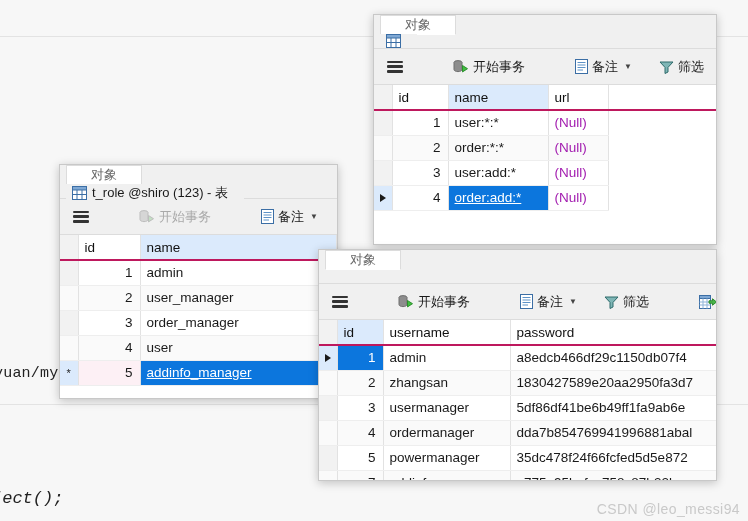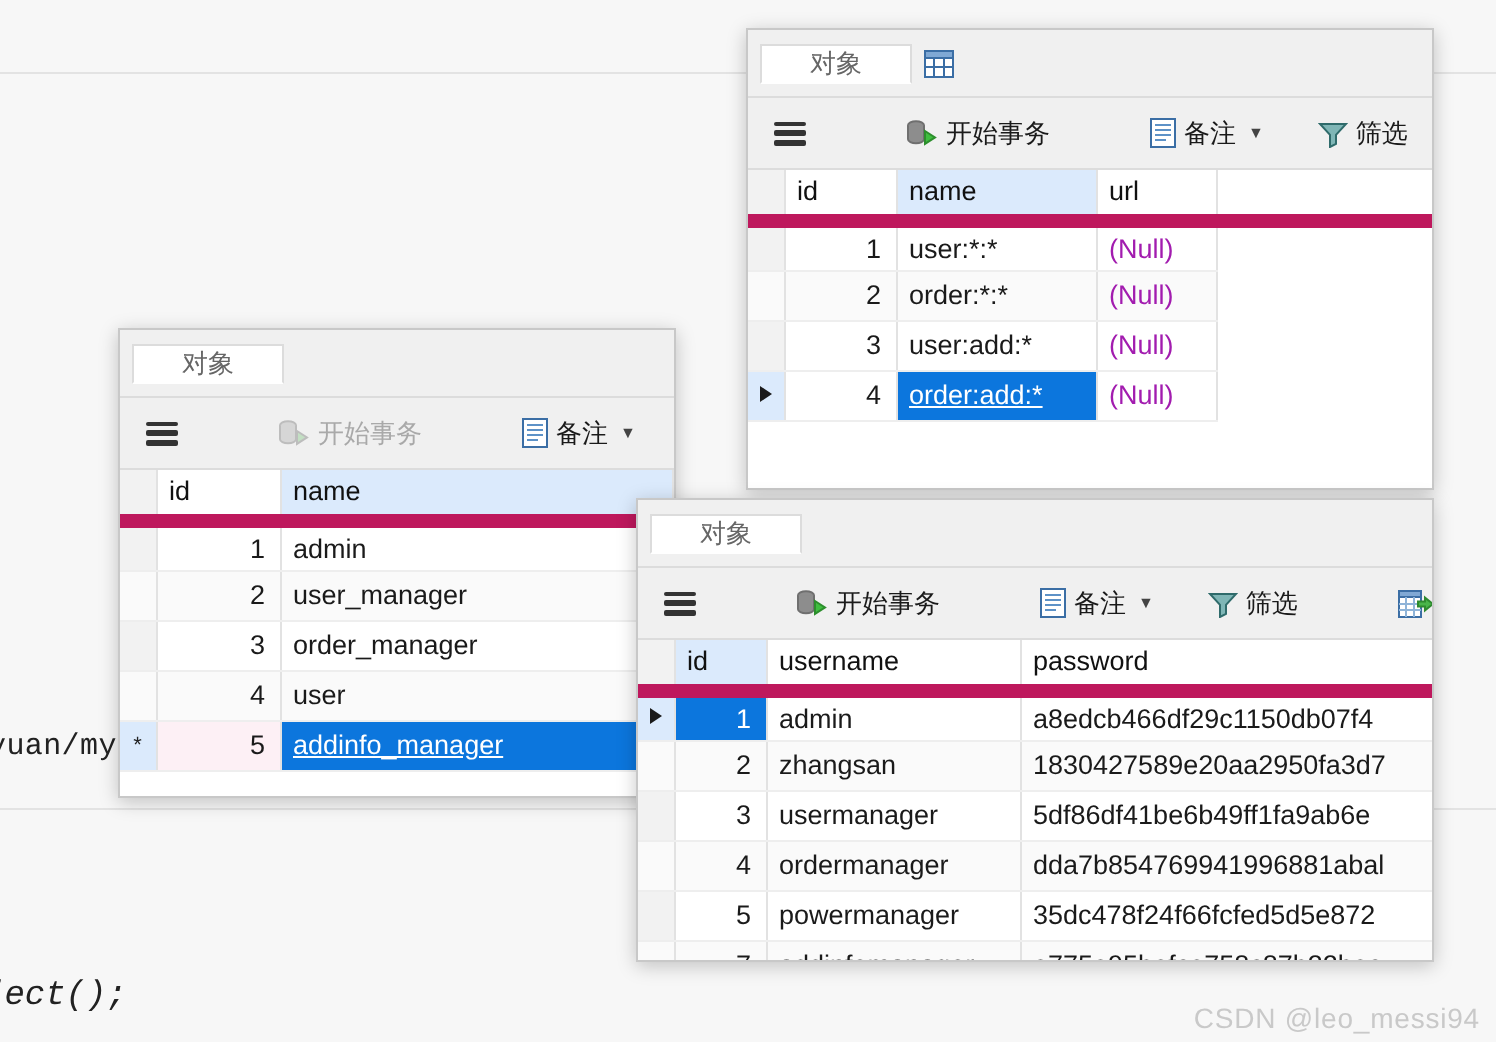--- a/index.html
+++ b/index.html
@@ -21,21 +21,21 @@
 
   
   .win{
     position:absolute;background:#ffffff;
     border:1px solid #c8c8c8;
     box-shadow:0 2px 9px rgba(0,0,0,.22);
     overflow:hidden;
   }
   .tabstrip{
     height:34px;background:#f0f0f0;border-bottom:1px solid #dcdcdc;
-    display:flex;align-items:center;padding-left:6px;box-sizing:border-box;
+    display:flex;align-items:flex-start;padding-left:6px;box-sizing:border-box;flex-direction:column;
   }
   .tab{
     display:flex;align-items:center;justify-content:center;
     padding:0 16px;font-size:13px;color:#555;box-sizing:border-box;
   }
   .tab.obj{
     background:#ffffff;border:1px solid #dcdcdc;border-bottom:1px solid #ffffff;
     border-top:1px solid #dcdcdc;min-width:76px;margin-bottom:-1px;color:#666;
   }
   .tab.active{
@@ -59,21 +59,21 @@
   .hamb{display:inline-flex;flex-direction:column;justify-content:space-between;width:16px;height:12px;}
   .hamb i{display:block;height:2.6px;background:#333;border-radius:1px;}
 
   
   .grid{width:100%;border-collapse:collapse;table-layout:fixed;background:#fff;}
   .grid th,.grid td{
     border-right:1px solid #e2e2e2;border-bottom:1px solid #eeeeee;
     padding:0 6px;height:25px;font-weight:normal;font-size:13.5px;
     text-align:left;white-space:nowrap;overflow:hidden;box-sizing:border-box;
   }
-  .grid th{background:#ffffff;border-bottom:7px solid #be185d;color:#111;}
+  .grid th{background:#ffffff;border-bottom:2px solid #be185d;color:#111;}
   .grid th.hl{background:#dbeafc;}
   .grid td.marker,.grid th.marker{
     width:18px;background:#f2f2f2;border-right:1px solid #e2e2e2;
     text-align:center;padding:0;color:#222;font-size:11px;
   }
   .grid td.num{text-align:right;padding-right:7px;}
   .grid tr.alt td{background:#fafafa;}
   .grid td.null{color:#a21caf;}
   .cell-sel{background:#0c76dd;color:#ffffff;text-decoration:underline;}
   td.idsel{background:#0c76dd;color:#fff;text-align:right;padding-right:7px;}
@@ -96,20 +96,32 @@
 <div class="bg-divider" style="top:36px;"></div>
 <div class="bg-divider" style="top:404px;"></div>
 <div class="bg-code" id="bg-path">yuan/my</div>
 <div class="bg-code" id="bg-stmt">ject();</div>
 
 <div class="win" id="win-role" style="left:59px;top:164px;width:277px;height:233px;">
 
   <div class="tabstrip">
     <div class="tab obj">
       <span>对象</span>
+    </div>
+    <div class="tab active">
+      <span class="ic">
+        <svg width="15" height="14" viewBox="0 0 15 14">
+            <rect x="0.5" y="0.5" width="14" height="13" fill="#fff" stroke="#3b6ea5"></rect>
+            <rect x="0.5" y="0.5" width="14" height="3.5" fill="#7fa8d4" stroke="#3b6ea5"></rect>
+            <line x1="5" y1="4" x2="5" y2="13.5" stroke="#3b6ea5"></line>
+            <line x1="10" y1="4" x2="10" y2="13.5" stroke="#3b6ea5"></line>
+            <line x1="0.5" y1="8.5" x2="14.5" y2="8.5" stroke="#3b6ea5"></line>
+          </svg>
+      </span>
+      <span class="tabtitle">t_role @shiro (123) - 表</span>
     </div>
   </div>
 
   <div class="toolbar">
     <div class="tb-item">
       <span class="hamb">
           <i></i>
           <i></i>
           <i></i>
         </span>

